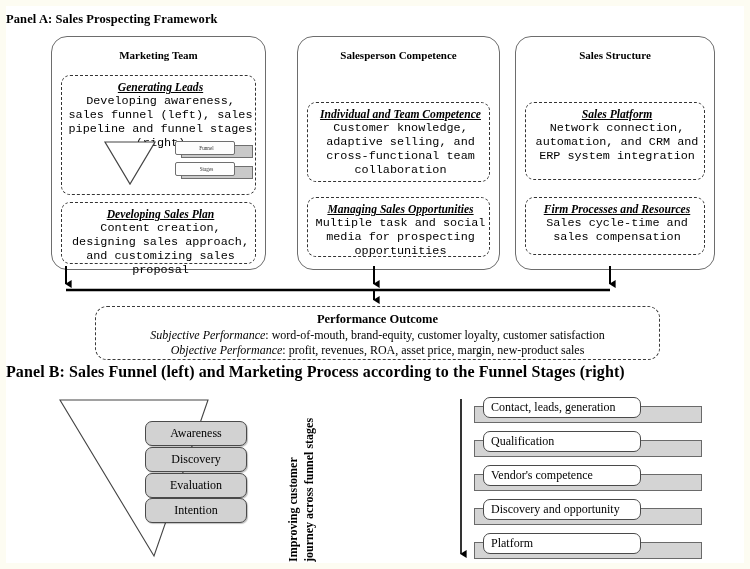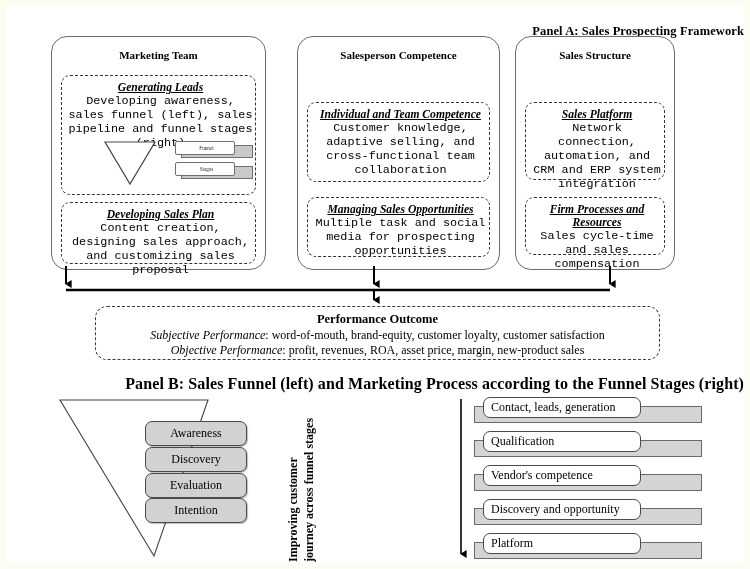--- a/index.html
+++ b/index.html
@@ -21,42 +21,41 @@
     width: 738px;
     height: 557px;
     background: #ffffff;
     overflow: hidden;
   }
 
   
   .panel-title {
     position: absolute;
     width: 100%;
-    text-align: right;
+    text-align: left;
     font-weight: bold;
     font-size: 12.5px;
     letter-spacing: .1px;
-    margin-top: 12px;
   }
   #panelA-title { top: 6px; left: 0; }
   #panelB-title { top: 357px; left: 0; font-size: 16px; }
 
   
   .column {
     position: absolute;
     border: 1px solid #6d6d6d;
     border-radius: 16px;
     box-sizing: border-box;
     top: 30px;
     height: 234px;
     background: #fff;
   }
   #col-1 { left: 45px;  width: 215px; }
   #col-2 { left: 291px; width: 203px; }
-  #col-3 { left: 509px; width: 160px; }
+  #col-3 { left: 509px; width: 200px; }
 
   .col-head {
     text-align: center;
     font-weight: bold;
     font-size: 11px;
     margin-top: 12px;
   }
 
   .inner-box {
     position: absolute;

